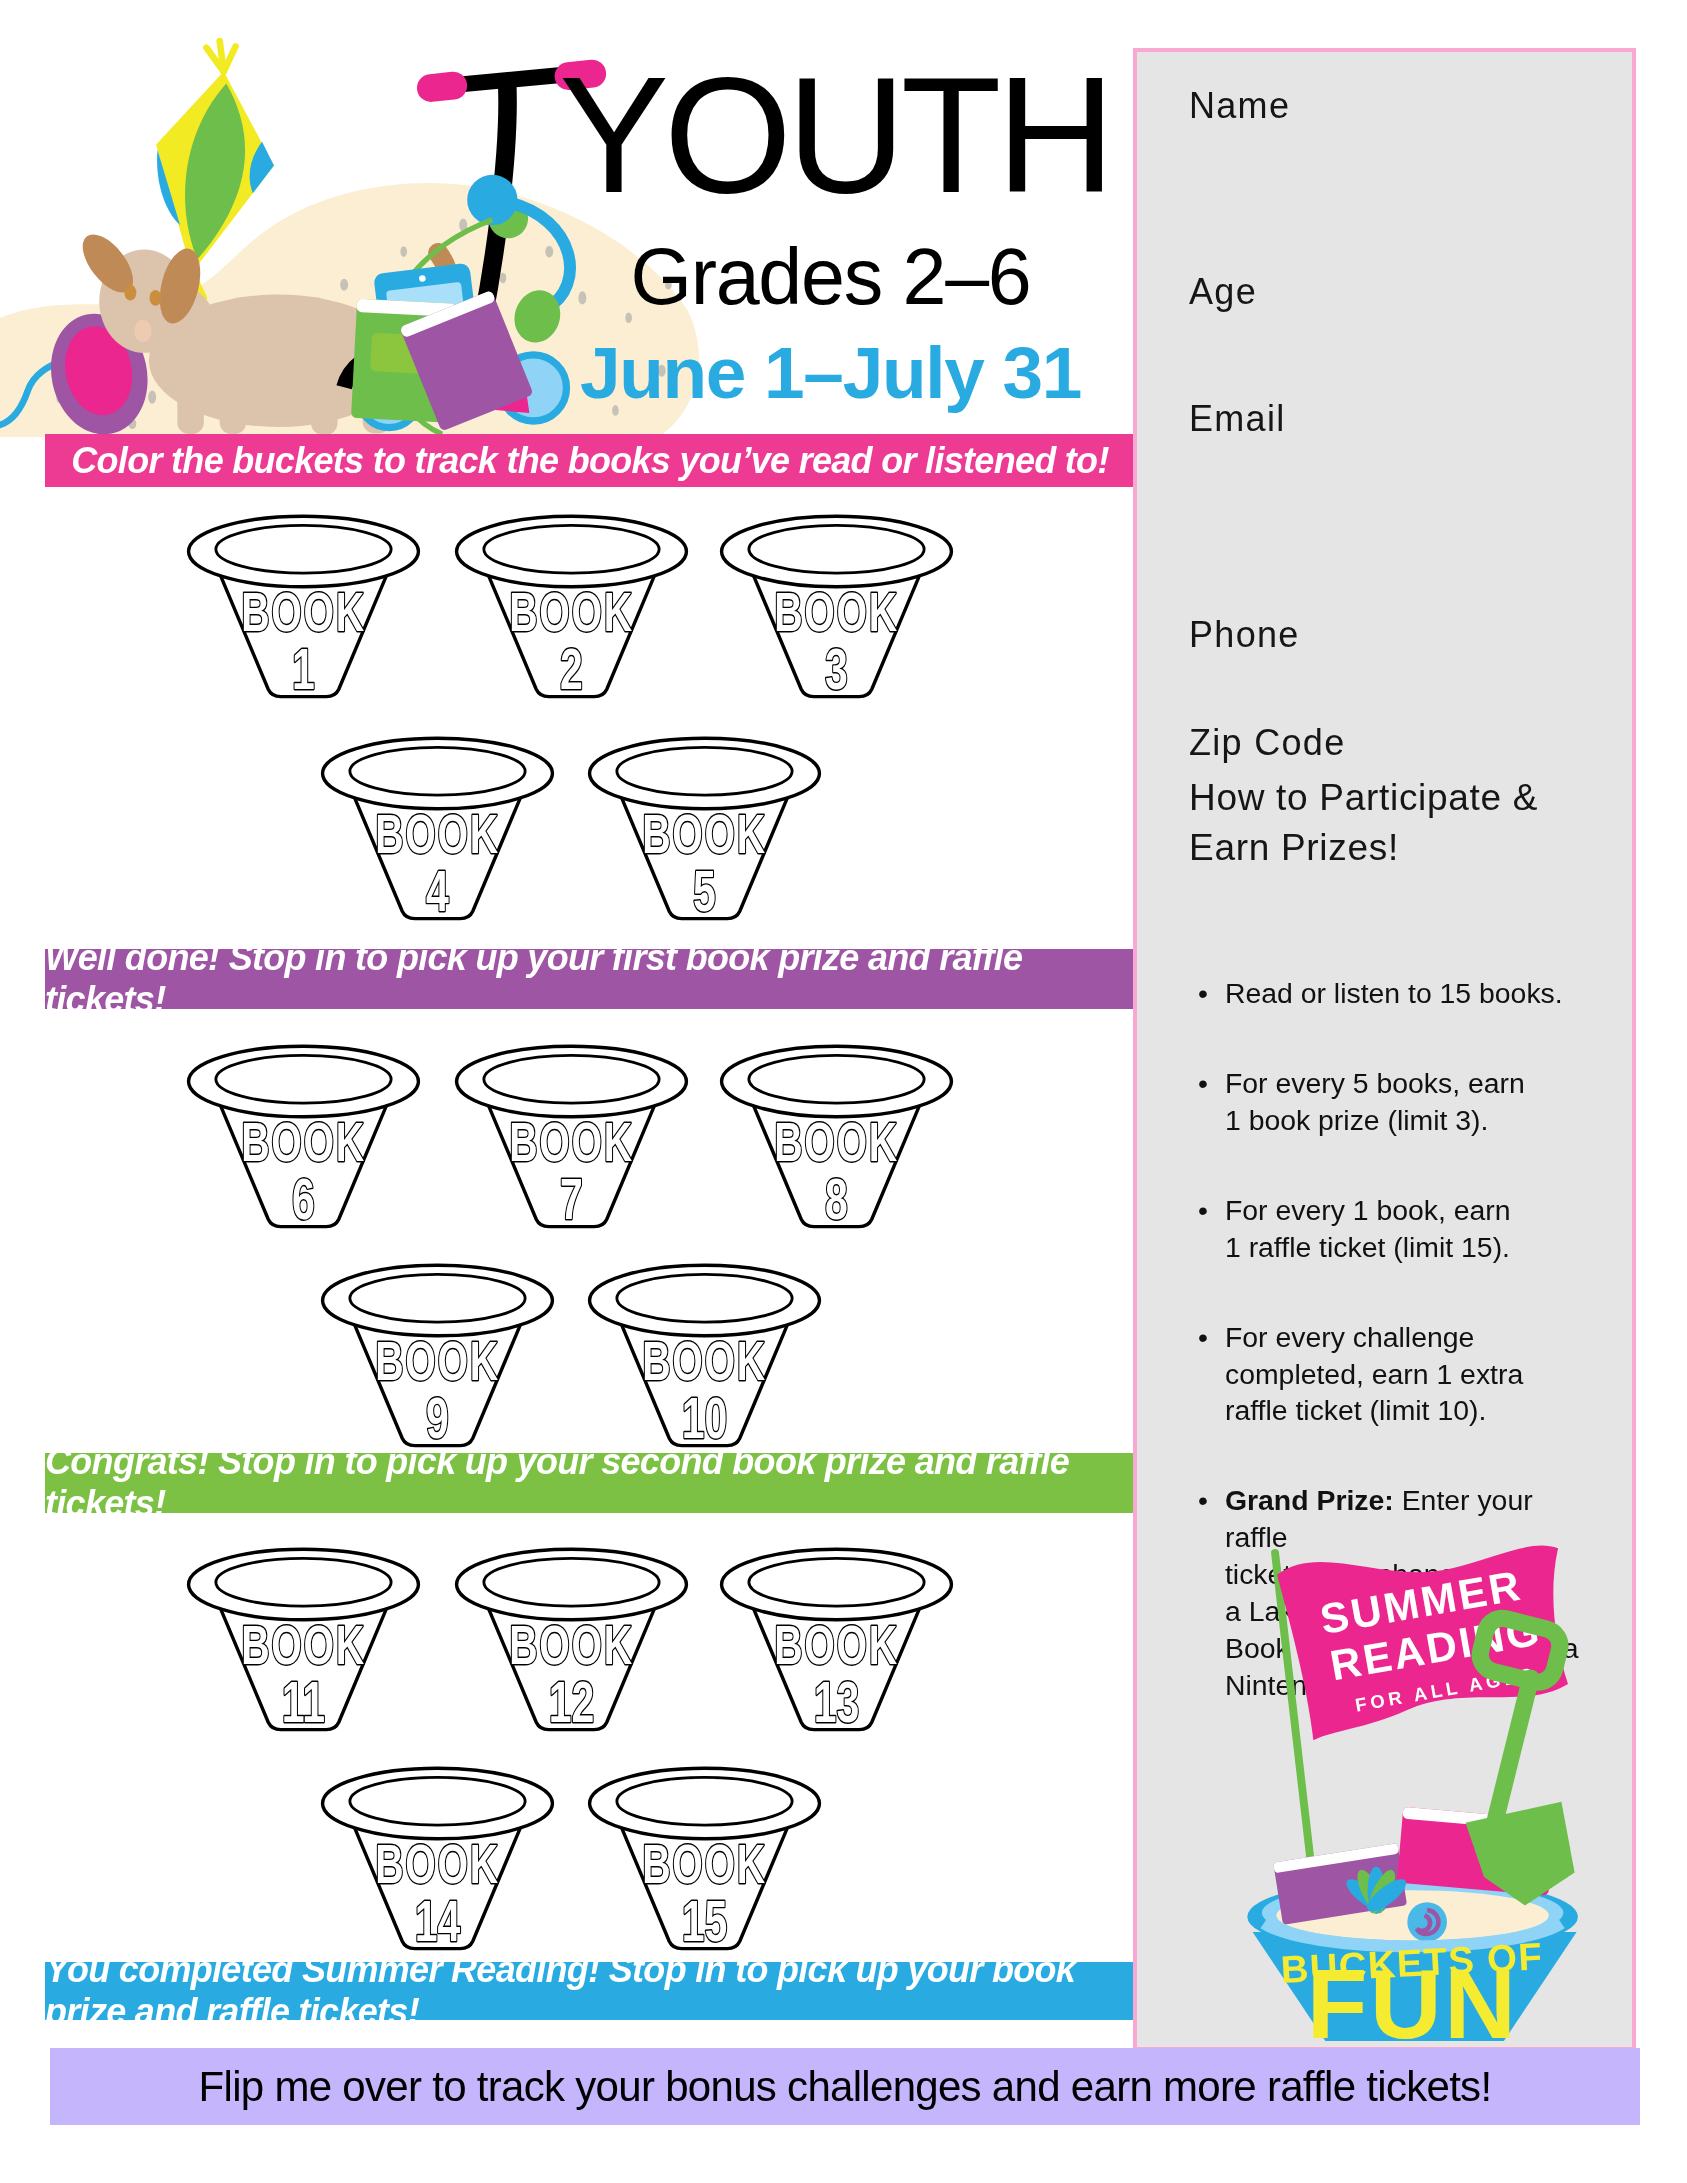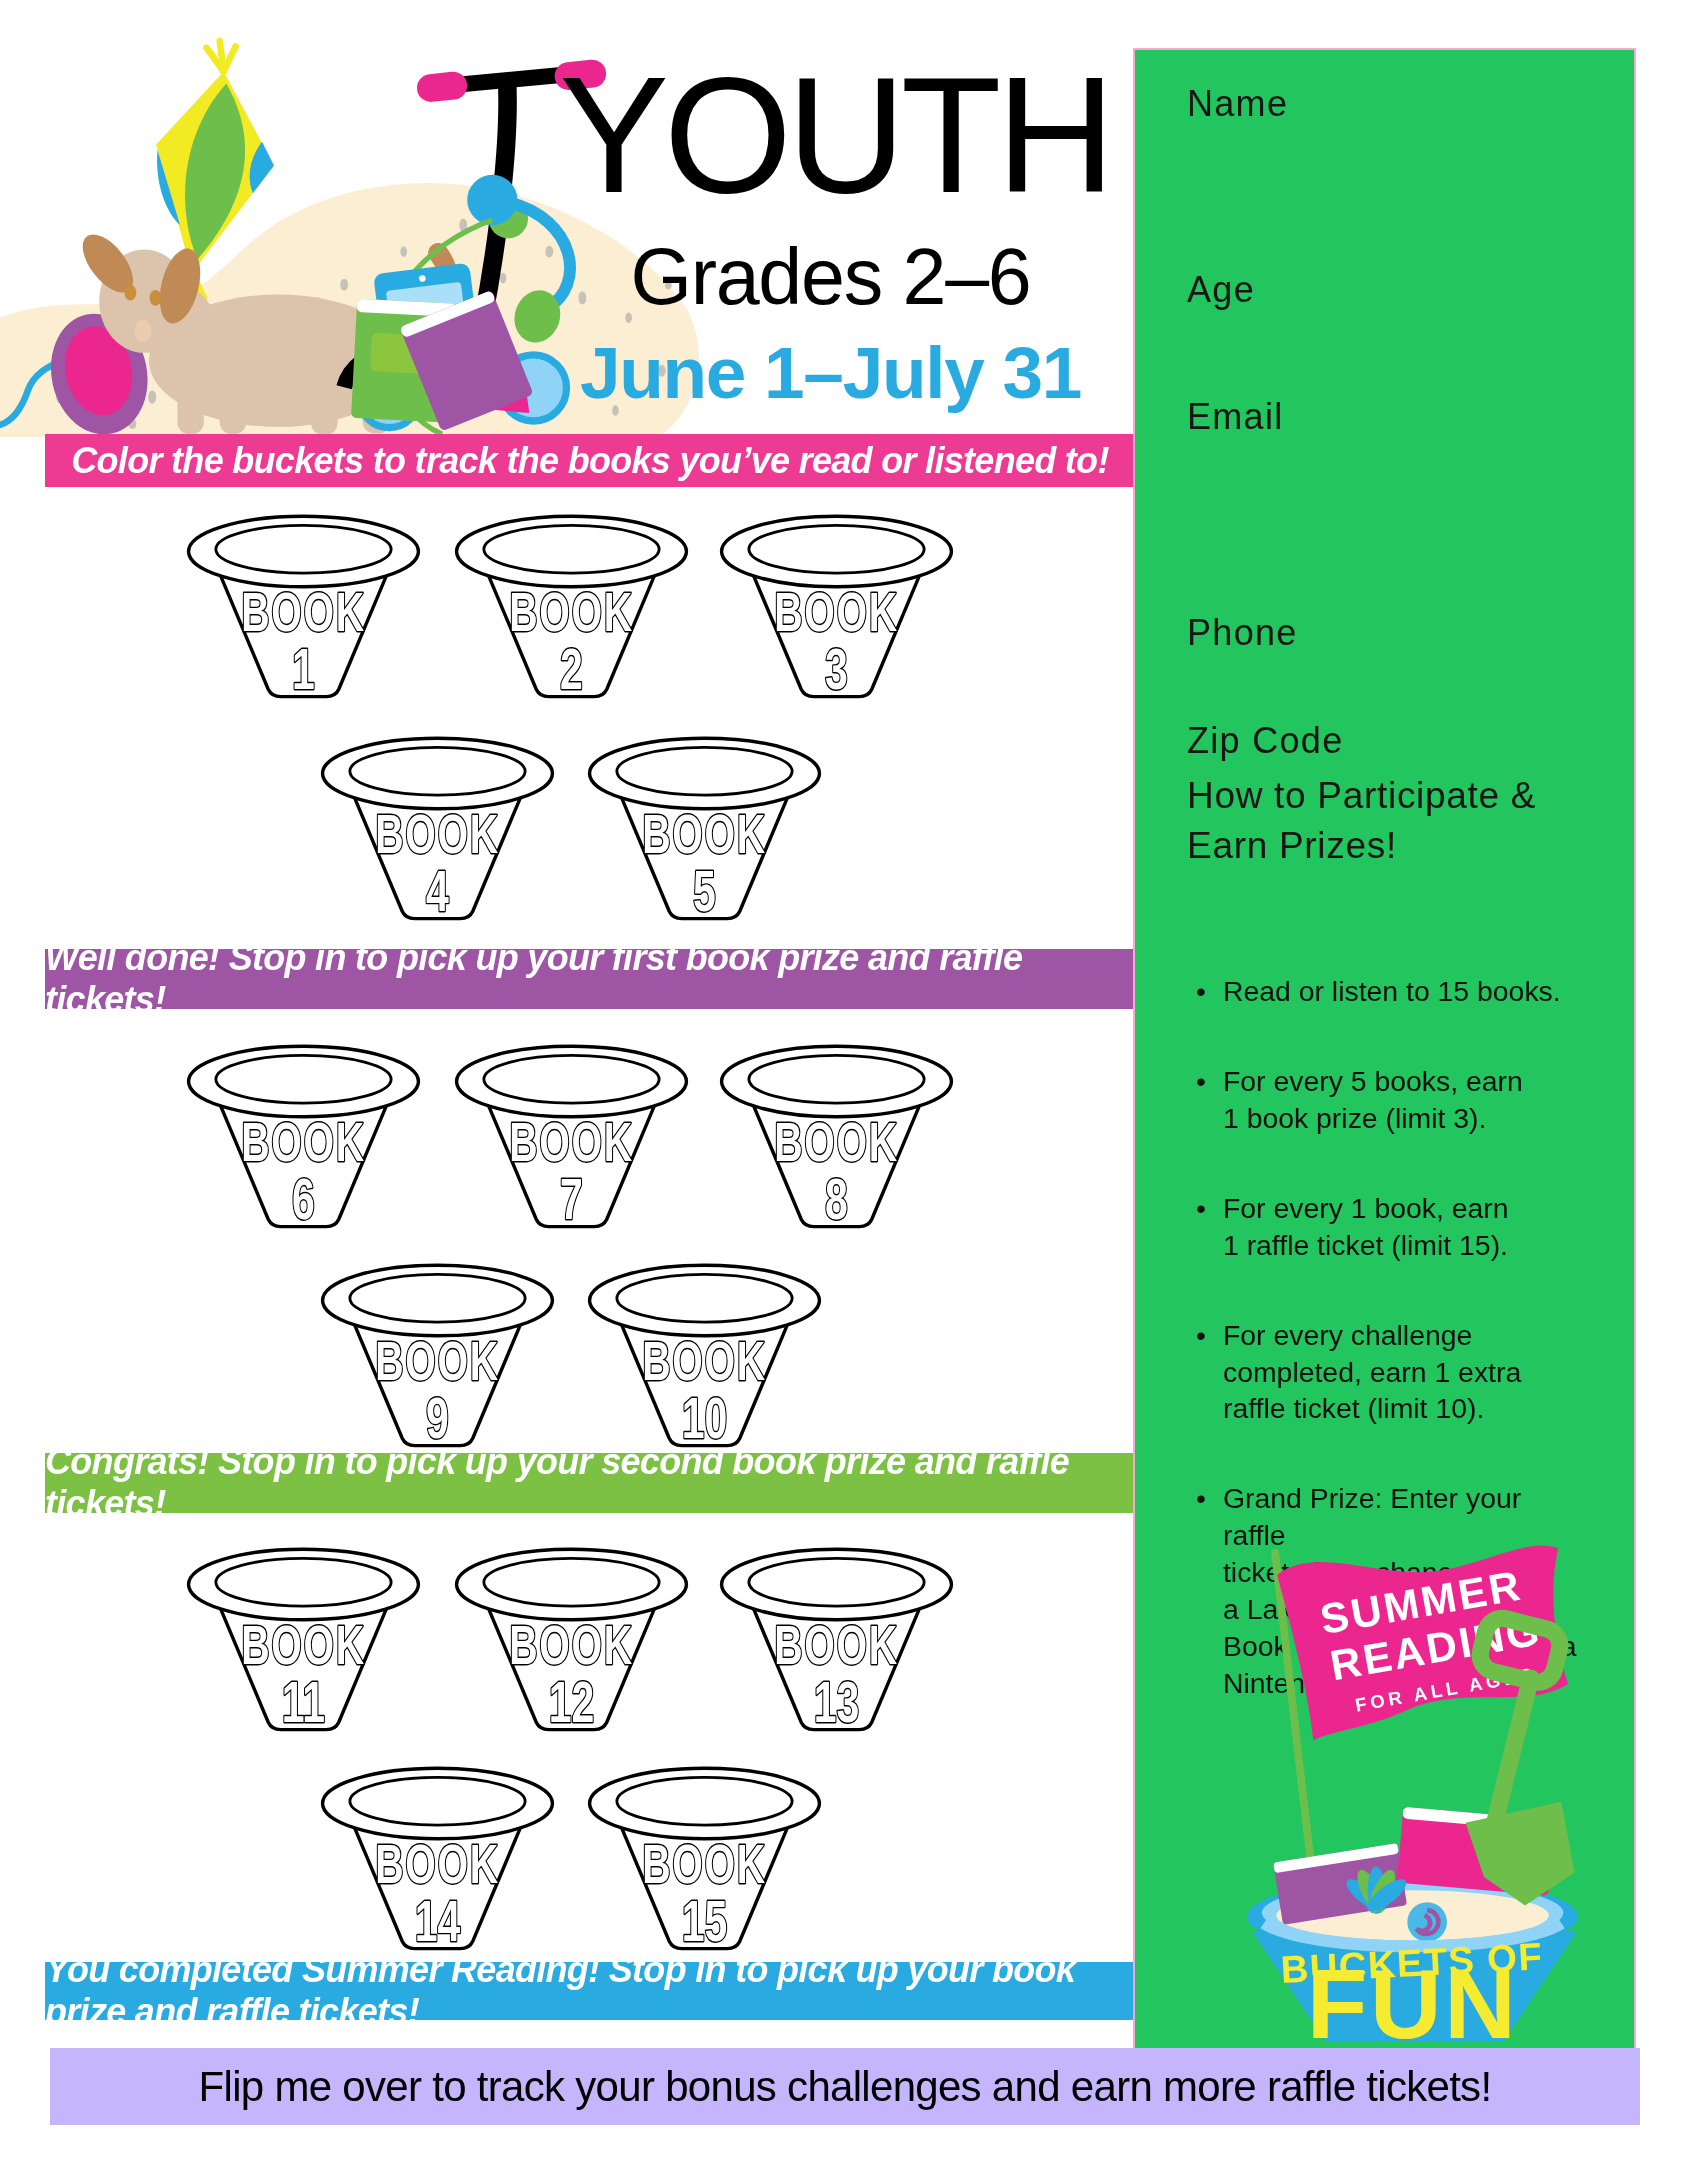--- a/index.html
+++ b/index.html
@@ -28,32 +28,32 @@
   .bucket{position:absolute;width:239px;height:200px;pointer-events:auto;}
   .bk-body{fill:#fff;stroke:#000;stroke-width:6px;}
   .bk-rim{fill:#fff;stroke:#000;stroke-width:6px;}
   .bk-rim-inner{fill:none;stroke:#000;stroke-width:5px;}
   .bk-label,.bk-num{fill:#fff;stroke:#000;stroke-width:5px;paint-order:stroke;stroke-linejoin:round;
     font-family:"Liberation Sans",sans-serif;font-weight:700;text-anchor:middle;}
   .bk-label{font-size:96px;letter-spacing:4px;}
   .bk-num{font-size:100px;}
 
   
-  .form-box{position:absolute;left:1133px;top:48px;width:503px;height:2003px;border:2px solid #f9a8d4;
-            box-sizing:border-box;background:#22c55e;z-index:3;}
+  .form-box{position:absolute;left:1133px;top:48px;width:503px;height:2003px;border:4px solid #f9a8d4;
+            box-sizing:border-box;background:#e5e5e5;z-index:3;}
   .form-label{position:absolute;left:52px;font-size:36px;letter-spacing:1.3px;color:#161616;font-weight:400;}
   .f-name{top:33px;} .f-age{top:219px;} .f-email{top:346px;} .f-phone{top:562px;} .f-zip{top:670px;}
   .form-heading{position:absolute;left:52px;top:721px;width:397px;font-size:37px;line-height:1.35;
                 letter-spacing:0.7px;color:#161616;white-space:pre-line;}
   .bullets{position:absolute;left:61px;top:923px;width:384px;margin:0;padding:0;list-style:none;
            display:flex;flex-direction:column;gap:53px;}
   .bullet-item{display:flex;align-items:flex-start;font-size:28.4px;line-height:1.3;color:#111;}
   .bullet-dot{flex:0 0 auto;margin-right:17px;font-size:28.4px;line-height:1.3;}
   .bullet-text{white-space:pre-line;}
-  .bullet-text b{font-weight:400;}
+  .bullet-text b{font-weight:700;}
 
   
   .logo{position:absolute;left:1214px;top:1512px;z-index:4;}
   .flag-text{fill:#fff;font-weight:700;font-family:"Liberation Sans",sans-serif;}
   .bucket-word{fill:#F5EB31;font-weight:700;font-family:"Liberation Sans",sans-serif;}
 
   
   .footer{position:absolute;left:50px;top:2048px;width:1590px;height:77px;display:flex;align-items:center;
           justify-content:center;color:#000;font-size:42px;letter-spacing:-0.7px;z-index:6;}
 </style>

